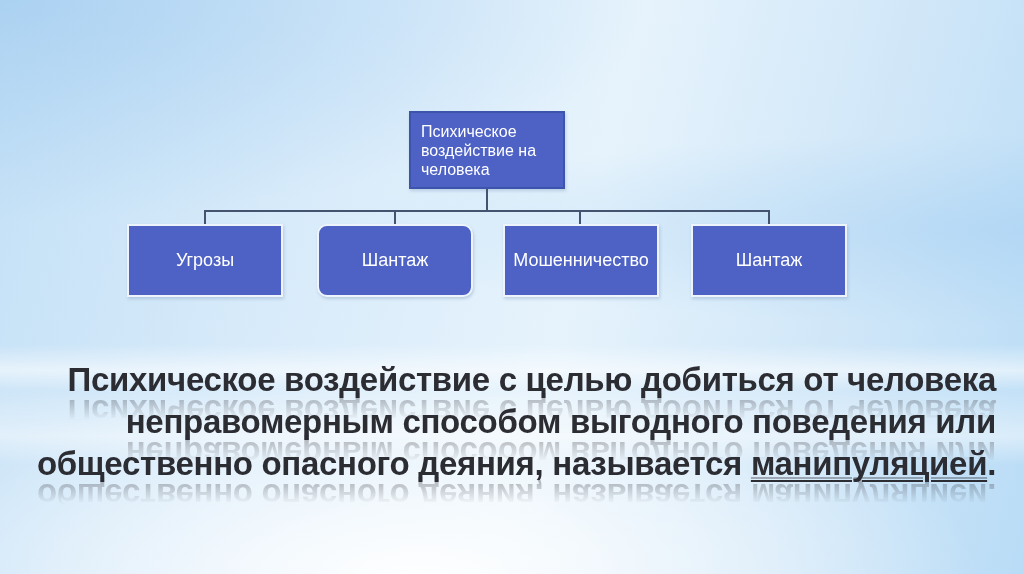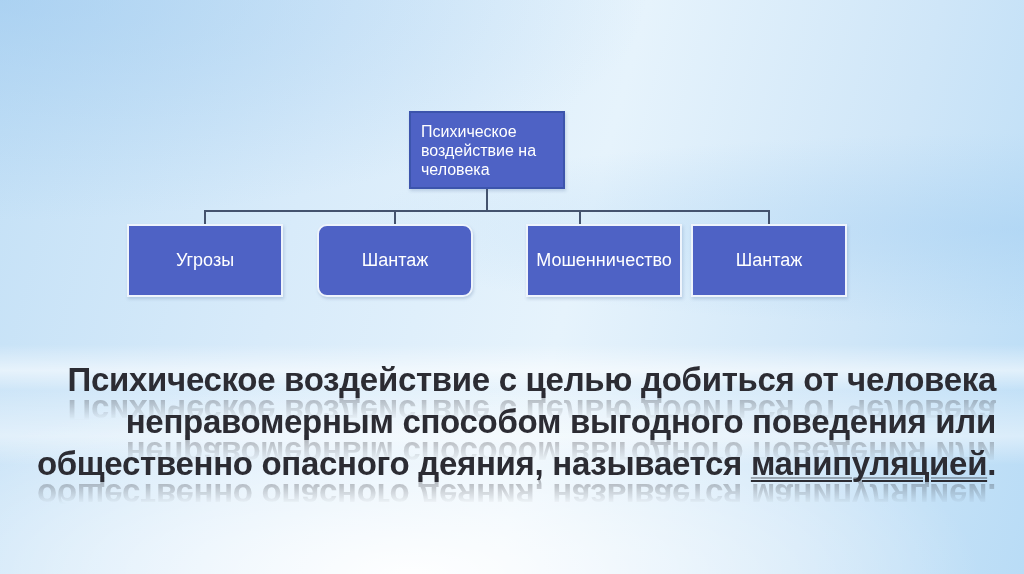--- a/index.html
+++ b/index.html
@@ -57,21 +57,21 @@
     width: 156px;
     height: 73px;
     border: 2px solid #eef4fc;
     font-size: 18px;
     line-height: 21px;
     padding: 18px 6px;
   }
 
   .box.child-0 { left: 127px; }
   .box.child-1 { left: 317px; border-radius: 10px; }
-  .box.child-2 { left: 526px; }
+  .box.child-2 { left: 503px; }
   .box.child-3 { left: 691px; }
 
   .connector {
     position: absolute;
     background: #44536e;
   }
   .conn-root-v  { left: 486px; top: 189px; width: 2px;  height: 22px; }
   .conn-h       { left: 204px; top: 210px; width: 566px; height: 2px; }
   .conn-child-v { top: 211px; width: 2px; height: 14px; }
   .conn-child-0 { left: 204px; }

